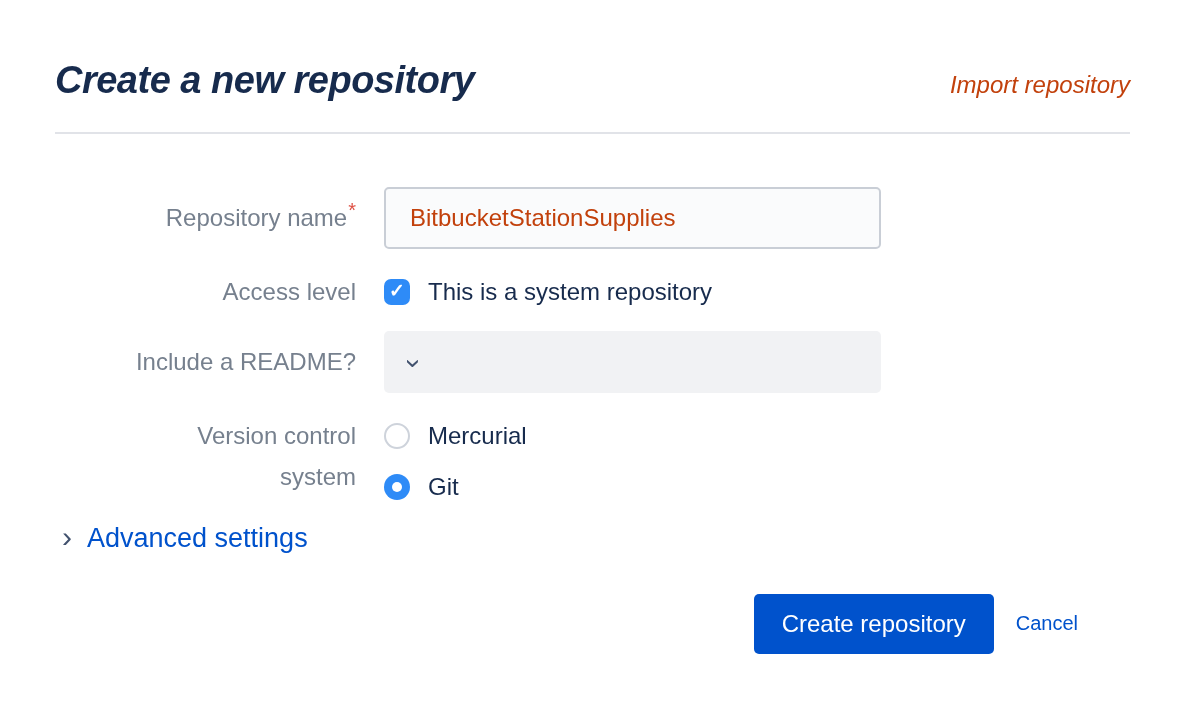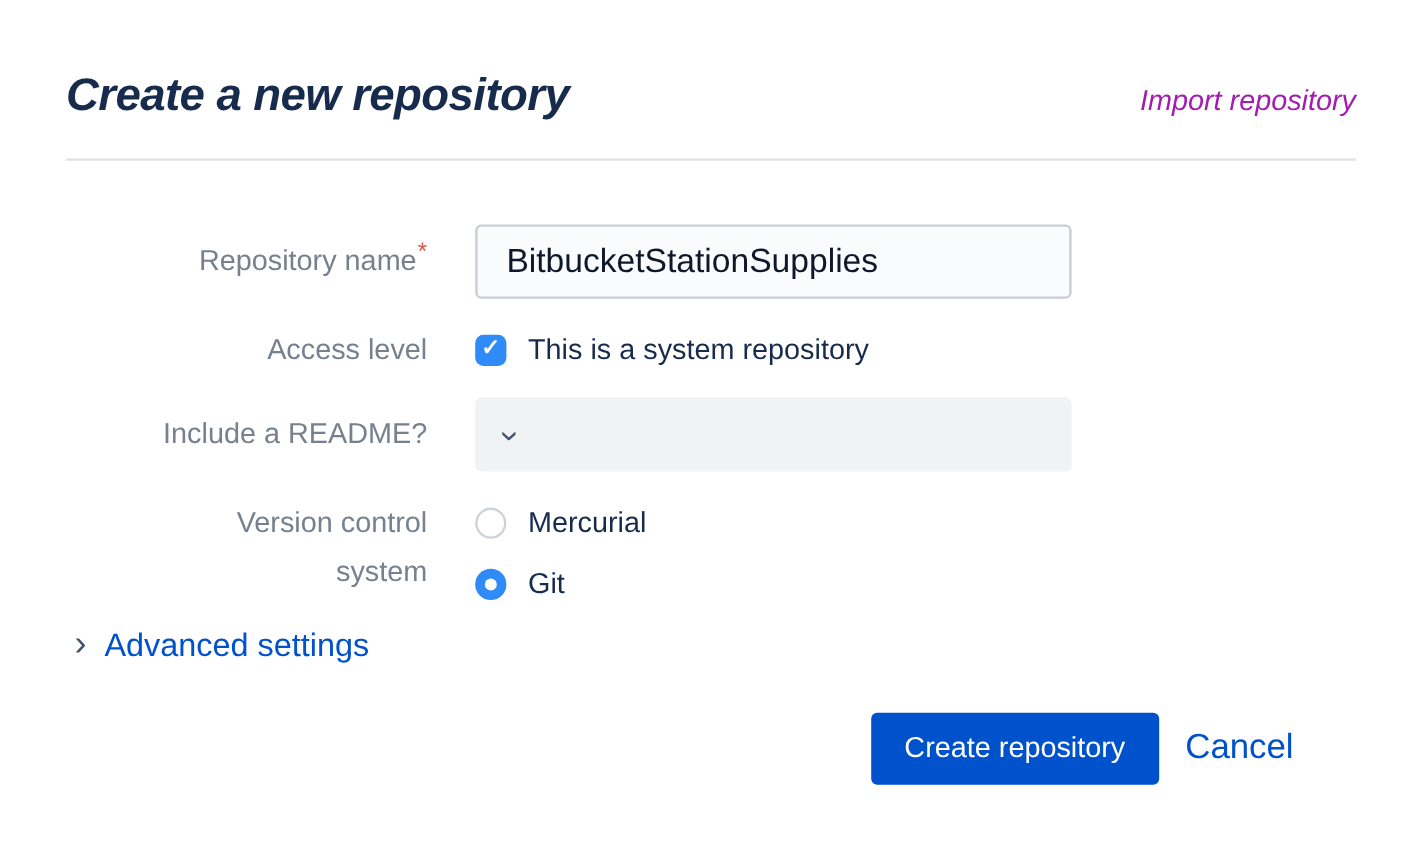--- a/index.html
+++ b/index.html
@@ -13,49 +13,49 @@
   }
   .container { padding: 58px 52px 0 55px; }
 
   
   .header { display: flex; justify-content: space-between; align-items: baseline; font-style: italic; }
   .page-title {
     margin: 0; font-size: 38px; line-height: 1.2; font-weight: bold;
     color: #172B4D; letter-spacing: -0.5px;
   }
   .import-link {
-    font-size: 24px; color: #a21caf; text-decoration: none; cursor: pointer;
+    font-size: 24px; color: #c2410c; text-decoration: none; cursor: pointer;
   }
   .divider { height: 2px; background: #E1E3E8; margin-top: 28px; }
 
   
   .form { margin-top: 53px; }
   .form-row {
-    display: grid; grid-template-columns: 301px 1fr; column-gap: 40px;
+    display: grid; grid-template-columns: 301px 1fr; column-gap: 28px;
     align-items: center;
   }
   .field-label {
     text-align: right; font-size: 24px; color: #76808E; line-height: 1.15;
   }
   .required-marker {
     color: #DE5145; font-size: 20px; vertical-align: super; line-height: 0;
     margin-left: 1px;
   }
 
   .row-name { margin-bottom: 29px; }
   .row-access { margin-bottom: 25px; }
   .row-readme { margin-bottom: 29px; }
   .row-vcs { margin-bottom: 24px; align-items: start; }
 
   .text-input {
     width: 497px; height: 62px;
     border: 2px solid #C9CED6; border-radius: 5px;
     background: #FAFBFC; padding: 0 24px;
     font-family: "Liberation Sans", sans-serif;
-    font-size: 28px; color: #0f172a; outline: none;
+    font-size: 24px; color: #c2410c; outline: none;
   }
 
   .checkbox-group { display: flex; align-items: center; gap: 18px; }
   .checkbox {
     width: 26px; height: 26px; border-radius: 7px;
     background: #2E8BF7; display: flex; align-items: center; justify-content: center;
     cursor: pointer; flex: none;
   }
   .checkbox .check-glyph {
     color: #ffffff; font-size: 19px; font-weight: bold; line-height: 1;
@@ -108,21 +108,21 @@
   .actions {
     margin-top: 41px; display: flex; justify-content: flex-end;
     align-items: center; gap: 22px; padding-right: 52px;
   }
   .create-button {
     height: 60px; padding: 4px 28px; border: none; border-radius: 5px;
     background: #0052CC; color: #ffffff; font-size: 24px;
     font-family: "Liberation Sans", sans-serif; cursor: pointer;
   }
   .cancel-link {
-    font-size: 29px; color: #0052CC; text-decoration: none; cursor: pointer;
+    font-size: 20px; color: #0052CC; text-decoration: none; cursor: pointer;
   }
 </style>
 </head>
 <body>
 
 <div class="container">
 
   <div class="header">
     <h1 class="page-title">Create a new repository</h1>
     <a class="import-link">Import repository</a>

